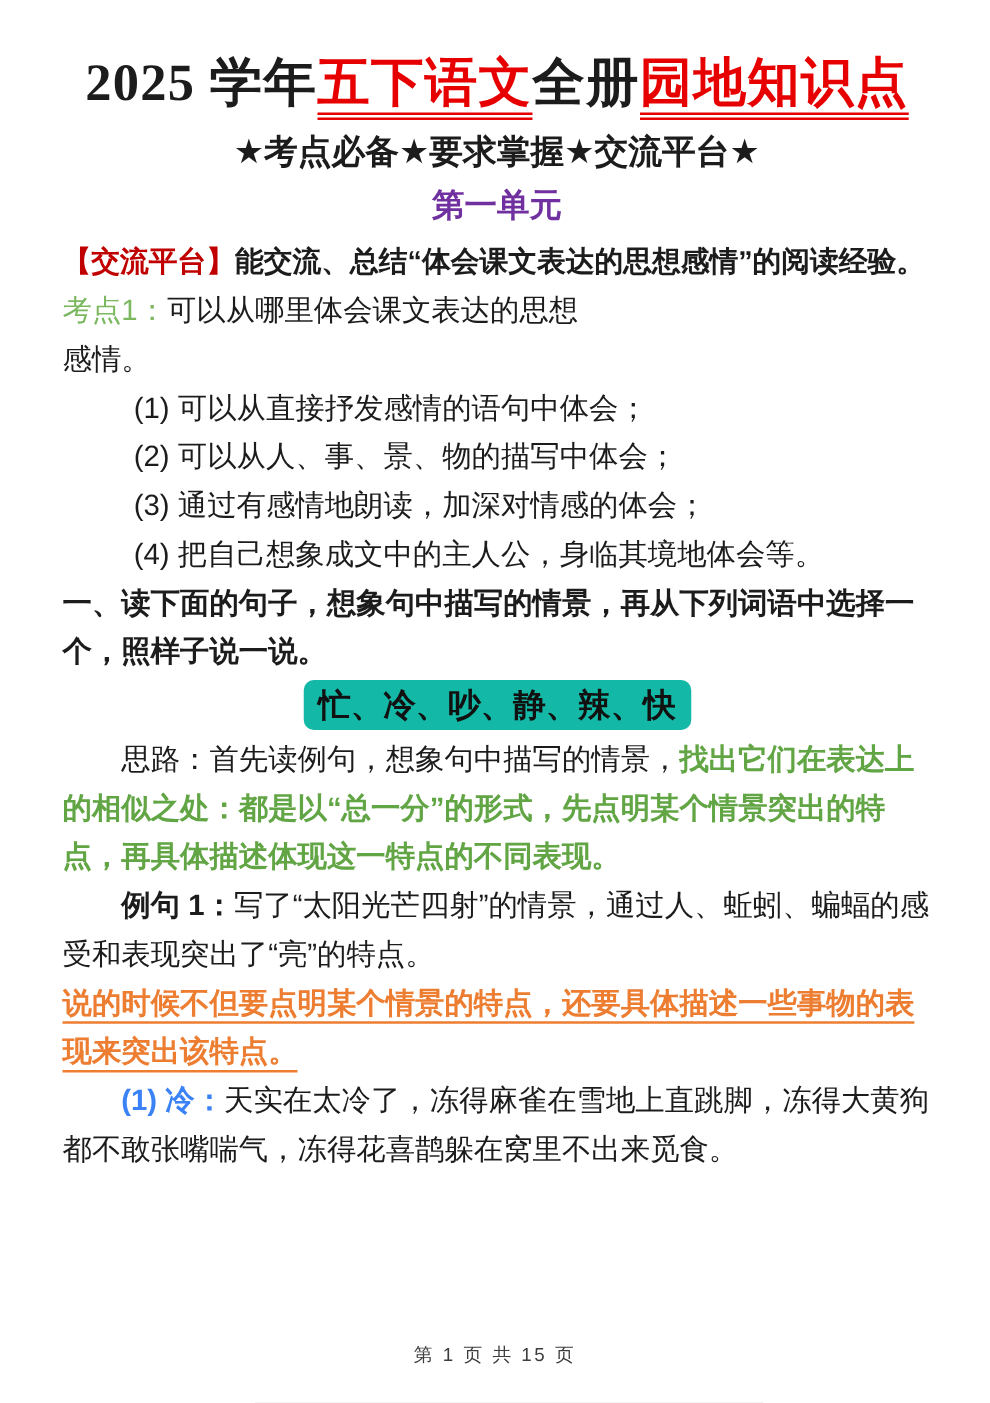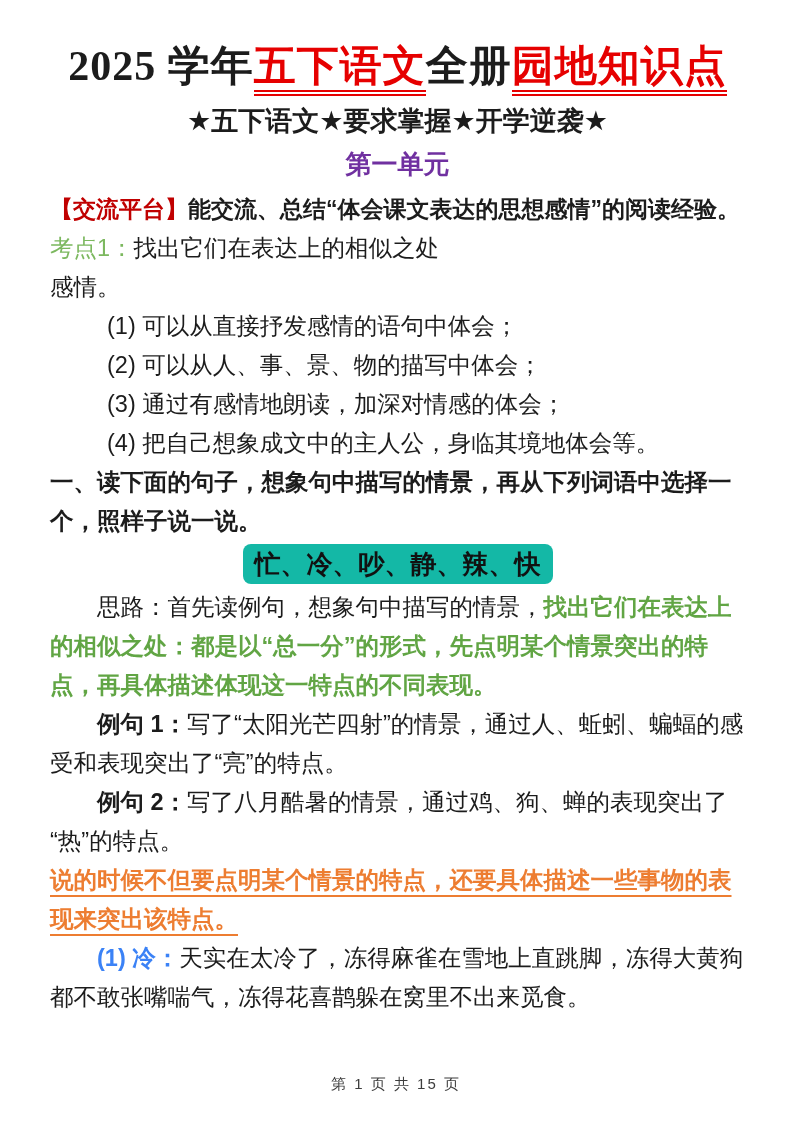--- a/index.html
+++ b/index.html
@@ -56,49 +56,48 @@
 </style>
 </head>
 <body>
 
 <div class="page">
 
   <div class="main-title">
     <span class="title-year">2025 学年</span><span class="title-red">五下语文</span><span>全册</span><span class="title-red">园地知识点</span>
   </div>
 
-  <div class="subtitle">★五下语文★要求掌握★开学逆袭★</div>
+  <div class="subtitle">★考点必备★要求掌握★交流平台★</div>
 
   <div class="unit-title">第一单元</div>
 
   <div class="doc">
 
     <p class="p-platform"><span class="tag-red">【交流平台】</span><span>能交流、总结“体会课文表达的思想感情”的阅读经验。</span></p>
 
-    <p><span class="kaodian-label">考点1：</span><span>找出它们在表达上的相似之处</span><br><span>感情。</span></p>
+    <p><span class="kaodian-label">考点1：</span><span>可以从哪里体会课文表达的思想</span><br><span>感情。</span></p>
 
     <div>
       <p class="point">(1) 可以从直接抒发感情的语句中体会；</p>
       <p class="point">(2) 可以从人、事、景、物的描写中体会；</p>
       <p class="point">(3) 通过有感情地朗读，加深对情感的体会；</p>
       <p class="point">(4) 把自己想象成文中的主人公，身临其境地体会等。</p>
     </div>
 
 
     <p class="p-q1">一、读下面的句子，想象句中描写的情景，再从下列词语中选择一个，照样子说一说。</p>
 
     <div class="words-wrap">
       <span class="word-bank">忙、冷、吵、静、辣、快</span>
     </div>
 
     <p class="indent"><span>思路：首先读例句，想象句中描写的情景，</span><span class="silu-green">找出它们在表达上的相似之处：都是以“总一分”的形式，先点明某个情景突出的特点，再具体描述体现这一特点的不同表现。</span></p>
 
     <p class="indent"><span class="ex-label">例句 1：</span><span>写了“太阳光芒四射”的情景，通过人、蚯蚓、蝙蝠的感受和表现突出了“亮”的特点。</span></p>
 
-    <p class="indent"><span class="ex-label">例句 2：</span><span>写了八月酷暑的情景，通过鸡、狗、蝉的表现突出了“热”的特点。</span></p>
 
     <p class="p-note">说的时候不但要点明某个情景的特点，还要具体描述一些事物的表现来突出该特点。</p>
 
     <p class="indent"><span class="orange-label">(1) 冷：</span><span>天实在太冷了，冻得麻雀在雪地上直跳脚，冻得大黄狗都不敢张嘴喘气，冻得花喜鹊躲在窝里不出来觅食。</span></p>
 
   </div>
 
   <div class="page-footer">第 1 页 共 15 页</div>
 
 </div>

